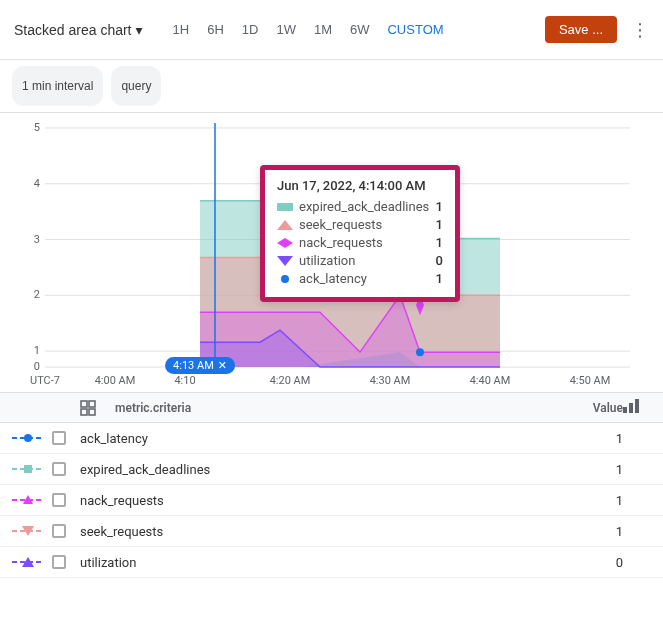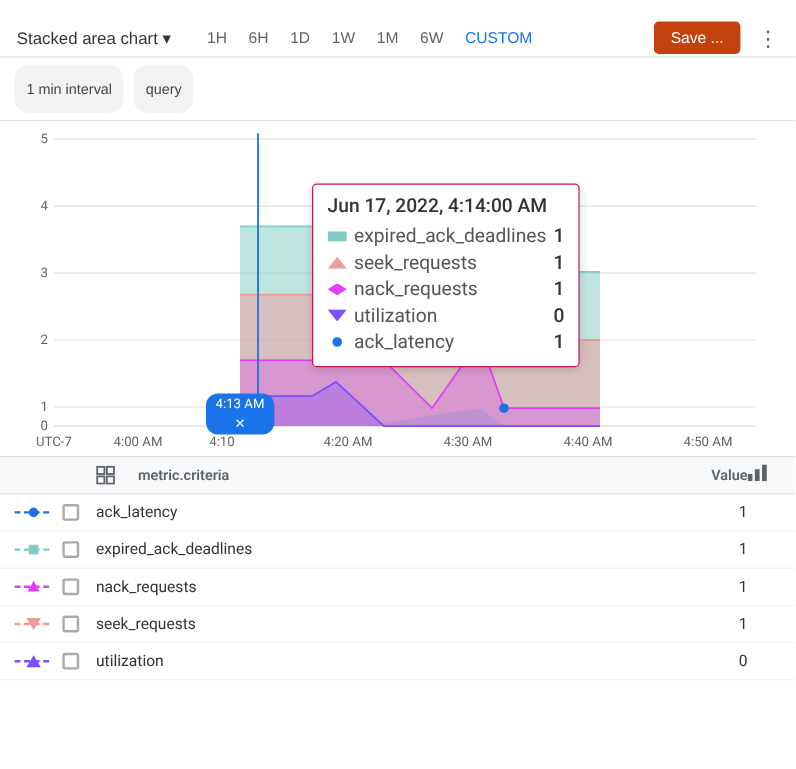--- a/index.html
+++ b/index.html
@@ -5,22 +5,21 @@
     * { box-sizing: border-box; margin: 0; padding: 0; }
     body { font-family: 'Roboto', Arial, sans-serif; font-size: 13px; background: #fff; width: 663px; height: 641px; overflow: hidden; color: #333; }
 
     
     .header {
       display: flex;
       align-items: center;
       padding: 6px 8px;
       border-bottom: 1px solid #e0e0e0;
       gap: 8px;
-      height: 32px;
-      margin-top: 16px;
+      height: 60px;
     }
     .chart-title-btn {
       display: flex; align-items: center; gap: 4px;
       font-size: 14px; font-weight: 500; color: #333;
       cursor: pointer; background: none; border: none; padding: 4px 6px;
       border-radius: 4px;
     }
     .time-btns {
       display: flex; align-items: center; gap: 2px; margin-left: 8px;
     }
@@ -59,25 +58,25 @@
     svg.chart-svg {
       width: 100%; height: 100%;
     }
 
     
     .tooltip {
       position: absolute;
       top: 52px;
       left: 260px;
       background: #fff;
-      border: 1px solid #be185d;
+      border: 5px solid #be185d;
       border-radius: 4px;
       box-shadow: 0 2px 8px rgba(0,0,0,0.15);
       padding: 8px 12px;
-      font-size: 16px;
+      font-size: 13px;
       z-index: 10;
       min-width: 200px;
     }
     .tooltip-title {
       font-weight: 500; margin-bottom: 6px; color: #333;
     }
     .tooltip-row {
       display: flex; align-items: center; gap: 6px; margin: 3px 0;
     }
     .tooltip-label { flex: 1; color: #555; }
@@ -194,21 +193,21 @@
     <text x="45" y="272" text-anchor="middle" font-size="11" fill="#5f6368">UTC-7</text>
     <text x="115" y="272" text-anchor="middle" font-size="11" fill="#5f6368">4:00 AM</text>
     <text x="185" y="272" text-anchor="middle" font-size="11" fill="#5f6368">4:10</text>
     <text x="290" y="272" text-anchor="middle" font-size="11" fill="#5f6368">4:20 AM</text>
     <text x="390" y="272" text-anchor="middle" font-size="11" fill="#5f6368">4:30 AM</text>
     <text x="490" y="272" text-anchor="middle" font-size="11" fill="#5f6368">4:40 AM</text>
     <text x="590" y="272" text-anchor="middle" font-size="11" fill="#5f6368">4:50 AM</text>
   </svg>
 
   
-  <div style="position:absolute; bottom:18px; left:200px; transform:translateX(-50%); background:#1a73e8; color:#fff; border-radius:10px; padding:2px 8px; font-size:11px; display:flex; align-items:center; gap:4px; white-space:nowrap;flex-direction:column;">
+  <div style="position:absolute; bottom:18px; left:200px; transform:translateX(-50%); background:#1a73e8; color:#fff; border-radius:10px; padding:2px 8px; font-size:11px; display:flex; align-items:center; gap:4px; white-space:nowrap;">
     <span>4:13 AM</span>
     <span style="cursor:pointer;">✕</span>
   </div>
 
   
   <div class="tooltip">
     <div class="tooltip-title">Jun 17, 2022, 4:14:00 AM</div>
 
     <div class="tooltip-row">
       <svg width="16" height="10">

